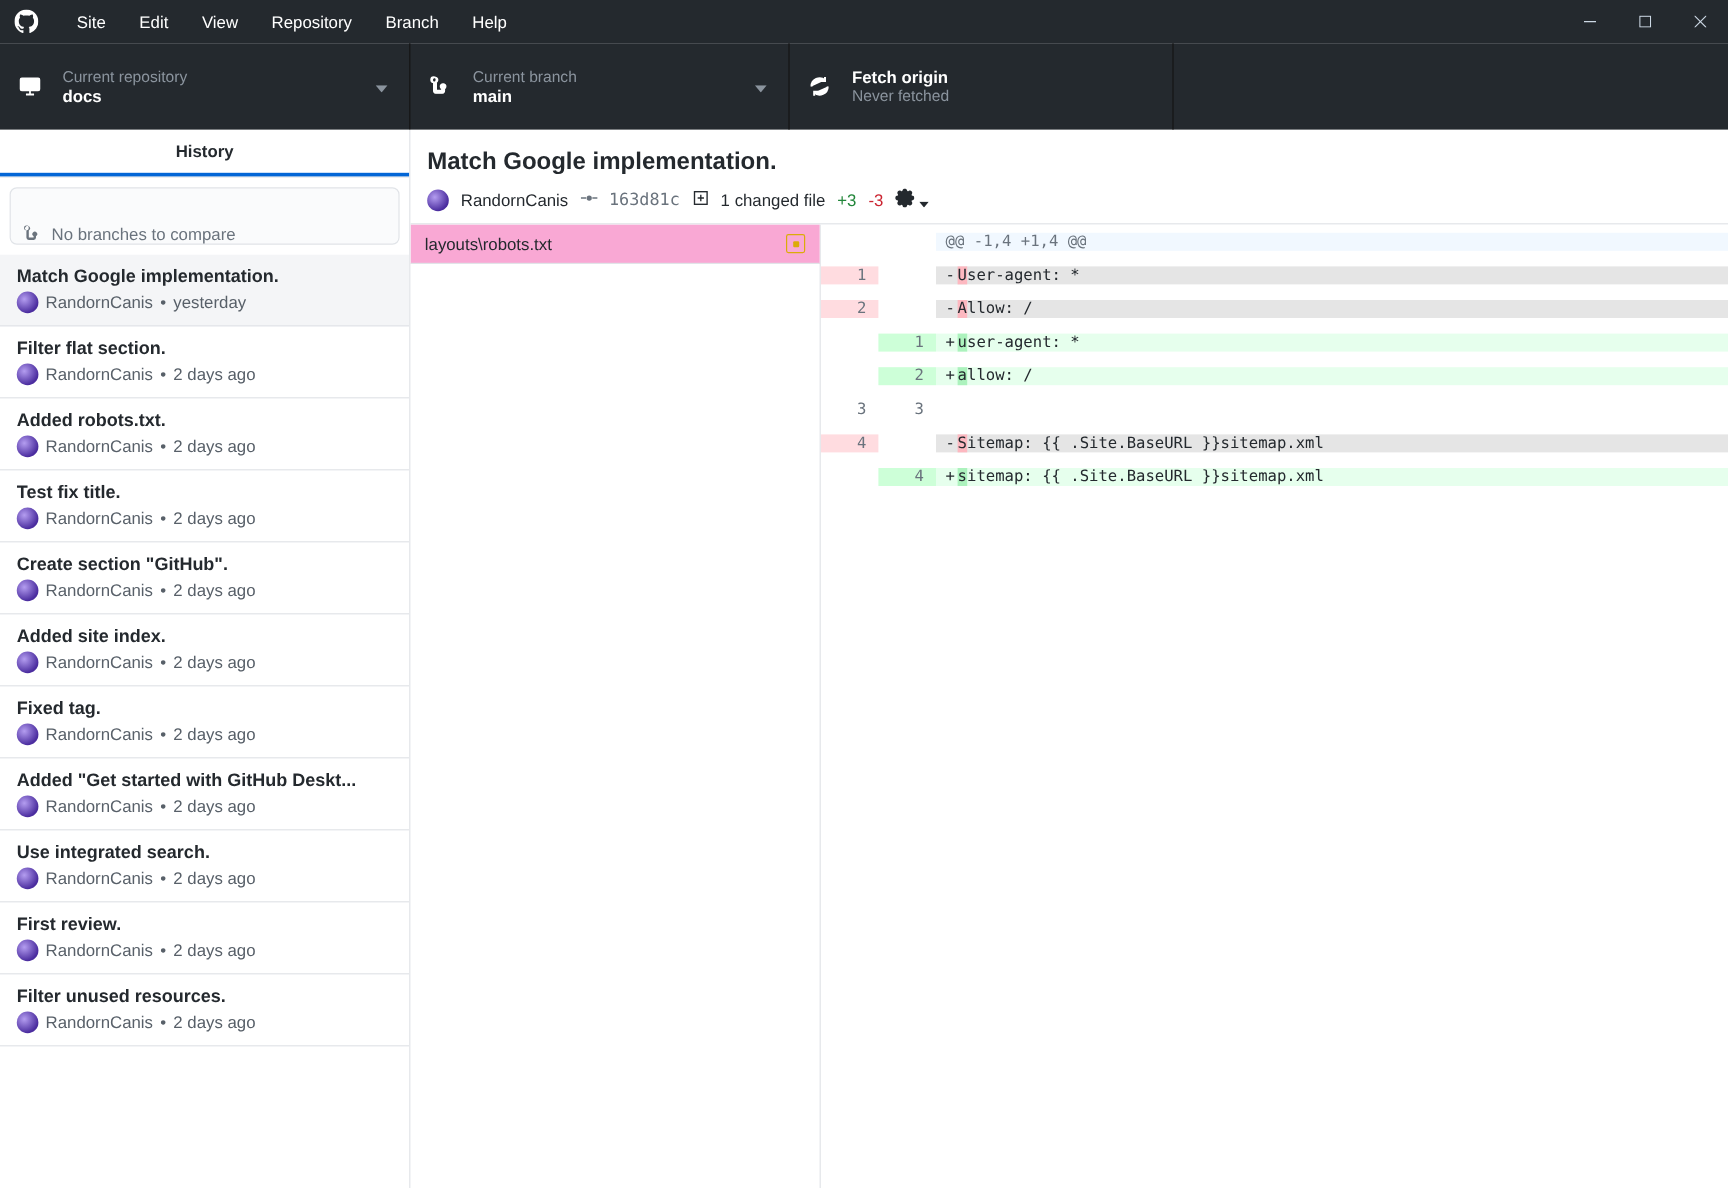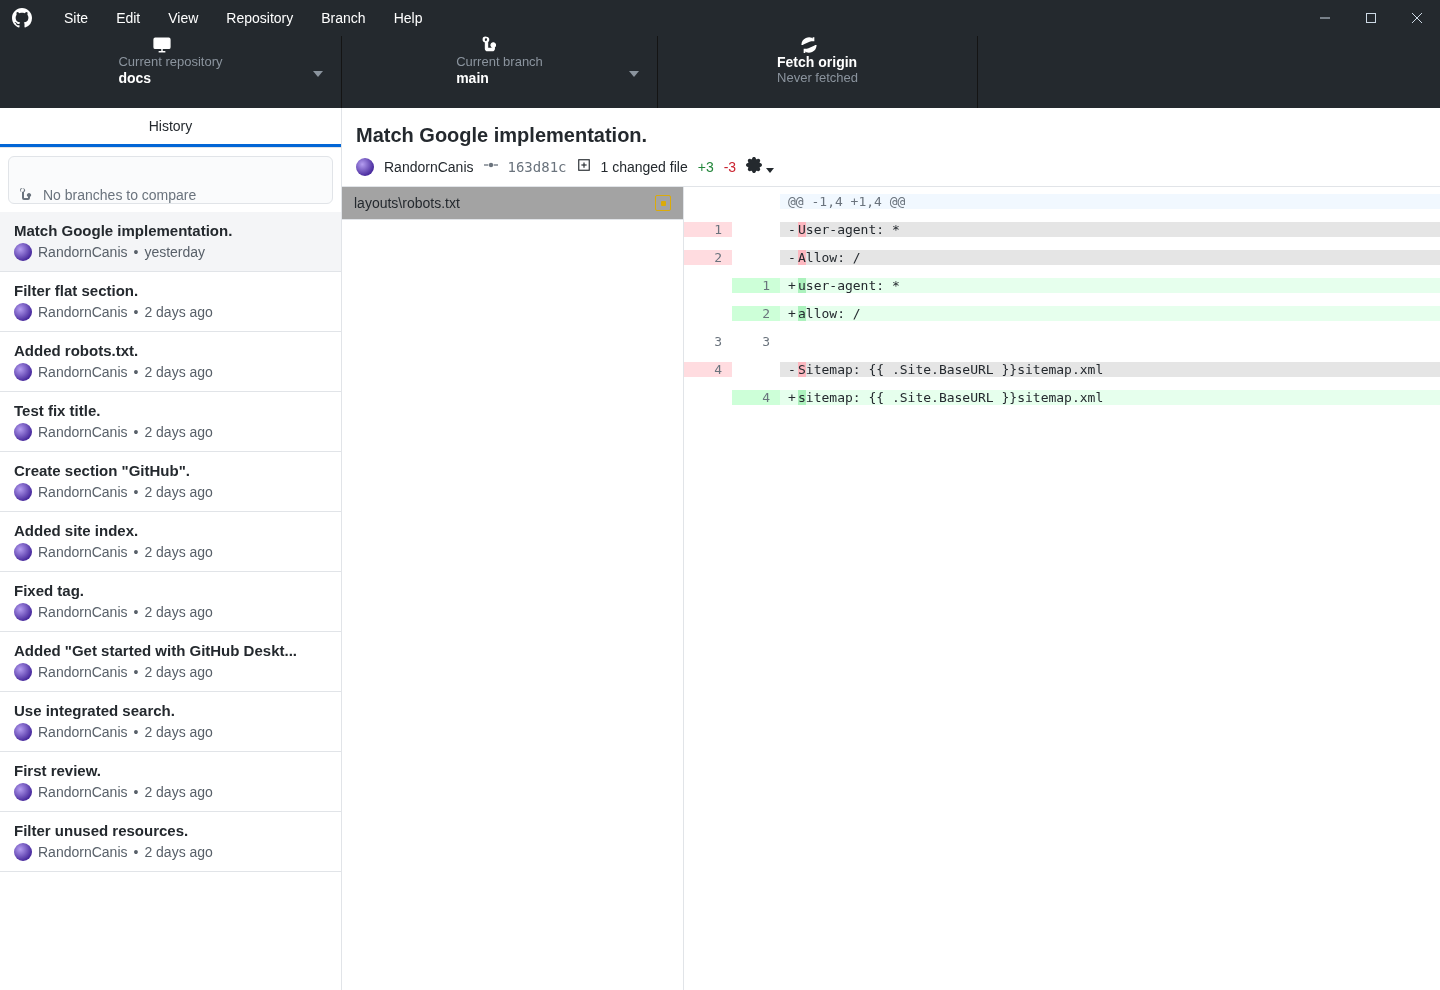--- a/index.html
+++ b/index.html
@@ -9,37 +9,37 @@
   .titlebar { height: 36px; background: #24292e; display: flex; align-items: center; color: #fff; padding-left: 12px; }
   .titlebar .logo { width: 20px; height: 20px; fill: #fff; margin-right: 18px; }
   .titlebar .menu { display: flex; gap: 0; }
   .titlebar .menu-item { padding: 0 14px; height: 36px; display: flex; align-items: center; font-size: 14px; cursor: default; }
   .titlebar .window-controls { margin-left: auto; display: flex; }
   .titlebar .win-btn { width: 46px; height: 36px; display: flex; align-items: center; justify-content: center; }
   .titlebar .win-btn svg { width: 10px; height: 10px; stroke: #cdd9e5; fill: none; stroke-width: 1; }
 
   
   .toolbar { height: 72px; background: #24292e; display: flex; }
-  .toolbar-sec { display: flex; align-items: center; padding: 0 16px; border-right: 1px solid #141414; position: relative; flex-direction: column; }
+  .toolbar-sec { display: flex; align-items: center; padding: 0 16px; border-right: 1px solid #141414; position: relative; }
   .toolbar-sec.repo { width: 342px; }
   .toolbar-sec.branch { width: 316px; }
   .toolbar-sec.fetch { flex: 0 0 320px; border-right: 1px solid #141414; }
   .toolbar-icon { width: 18px; height: 18px; margin-right: 18px; }
   .toolbar-icon svg { width: 18px; height: 18px; fill: #fff; stroke: #fff; }
   .toolbar-text .top { color: #8b949e; font-size: 13px; margin-bottom: 1px; }
   .toolbar-text .bot { color: #fff; font-weight: 600; font-size: 14px; }
   .toolbar-sec .caret { position: absolute; right: 18px; top: 50%; transform: translateY(-50%); }
   .toolbar-sec .caret svg { width: 10px; height: 6px; fill: #8b949e; }
 
   
   .layout { display: flex; height: calc(990px - 36px - 72px); }
   .sidebar { width: 342px; border-right: 1px solid #e1e4e8; display: flex; flex-direction: column; overflow: hidden; }
   .tabs { display: flex; height: 40px; border-bottom: 1px solid #e1e4e8; }
   .tab { flex: 1; display: flex; align-items: center; justify-content: center; font-size: 14px; color: #24292e; cursor: pointer; }
-  .tab.active { border-bottom: 3px solid #0366d6; font-weight: 400; }
+  .tab.active { border-bottom: 3px solid #0366d6; font-weight: 700; }
   .branch-compare { margin: 8px; border: 1px solid #e1e4e8; border-radius: 6px; background: #fafbfc; height: 48px; display: flex; align-items: flex-end; padding: 0 10px; color: #6a737d; font-size: 14px; gap: 8px; }
   .branch-compare svg { width: 16px; height: 16px; fill: #6a737d; }
 
   .commit-list { flex: 1; overflow-y: auto; }
   .commit-item { padding: 10px 14px; border-bottom: 1px solid #e1e4e8; cursor: pointer; }
   .commit-item.selected { background: #f4f5f7; }
   .commit-item .title { font-weight: 600; font-size: 15px; color: #24292e; white-space: nowrap; overflow: hidden; text-overflow: ellipsis; }
   .commit-item .meta { display: flex; align-items: center; gap: 6px; color: #586069; font-size: 14px; margin-top: 4px; }
   .avatar { width: 18px; height: 18px; border-radius: 50%; background: radial-gradient(circle at 35% 35%, #b49df0, #4b2d9f 70%); flex-shrink: 0; }
 
@@ -51,21 +51,21 @@
   .commit-header .sha { color: #6a737d; font-family: "Consolas", monospace; font-size: 14px; }
   .commit-header .sha-icon svg { width: 14px; height: 14px; fill: #6a737d; }
   .commit-header .diff-icon svg { width: 14px; height: 14px; fill: #24292e; }
   .adds { color: #22863a; font-size: 14px; }
   .dels { color: #cb2431; font-size: 14px; }
   .gear svg { width: 16px; height: 16px; fill: #24292e; }
 
   
   .file-split { flex: 1; display: flex; overflow: hidden; border-top: 1px solid #e1e4e8; }
   .file-list { width: 342px; border-right: 1px solid #e1e4e8; }
-  .file-item { display: flex; align-items: flex-start; padding: 8px 12px; background: #a3a3a3; border-bottom: 1px solid #e1e4e8; font-size: 14px; }
+  .file-item { display: flex; align-items: flex-start; padding: 8px 12px; background: #f9a8d4; border-bottom: 1px solid #e1e4e8; font-size: 14px; }
   .file-item .fname { flex: 1; }
   .file-item .status-icon { width: 16px; height: 16px; border: 1px solid #dbab09; border-radius: 2px; display: flex; align-items: center; justify-content: center; }
   .file-item .status-icon .dot { width: 5px; height: 5px; background: #dbab09; border-radius: 1px; }
 
   .diff-view { flex: 1; overflow: auto; font-family: "Consolas", "Menlo", monospace; font-size: 13px; min-width: 0; }
   .diff-row { display: flex; height: 28px; align-items: center; white-space: pre; }
   .ln { width: 48px; text-align: right; padding-right: 10px; color: #6a737d; background: #fff; }
   .code { flex: 1; padding-left: 8px; }
   .hunk .ln { background: #f1f8ff; }
   .hunk .code { background: #f1f8ff; color: #6a737d; }

